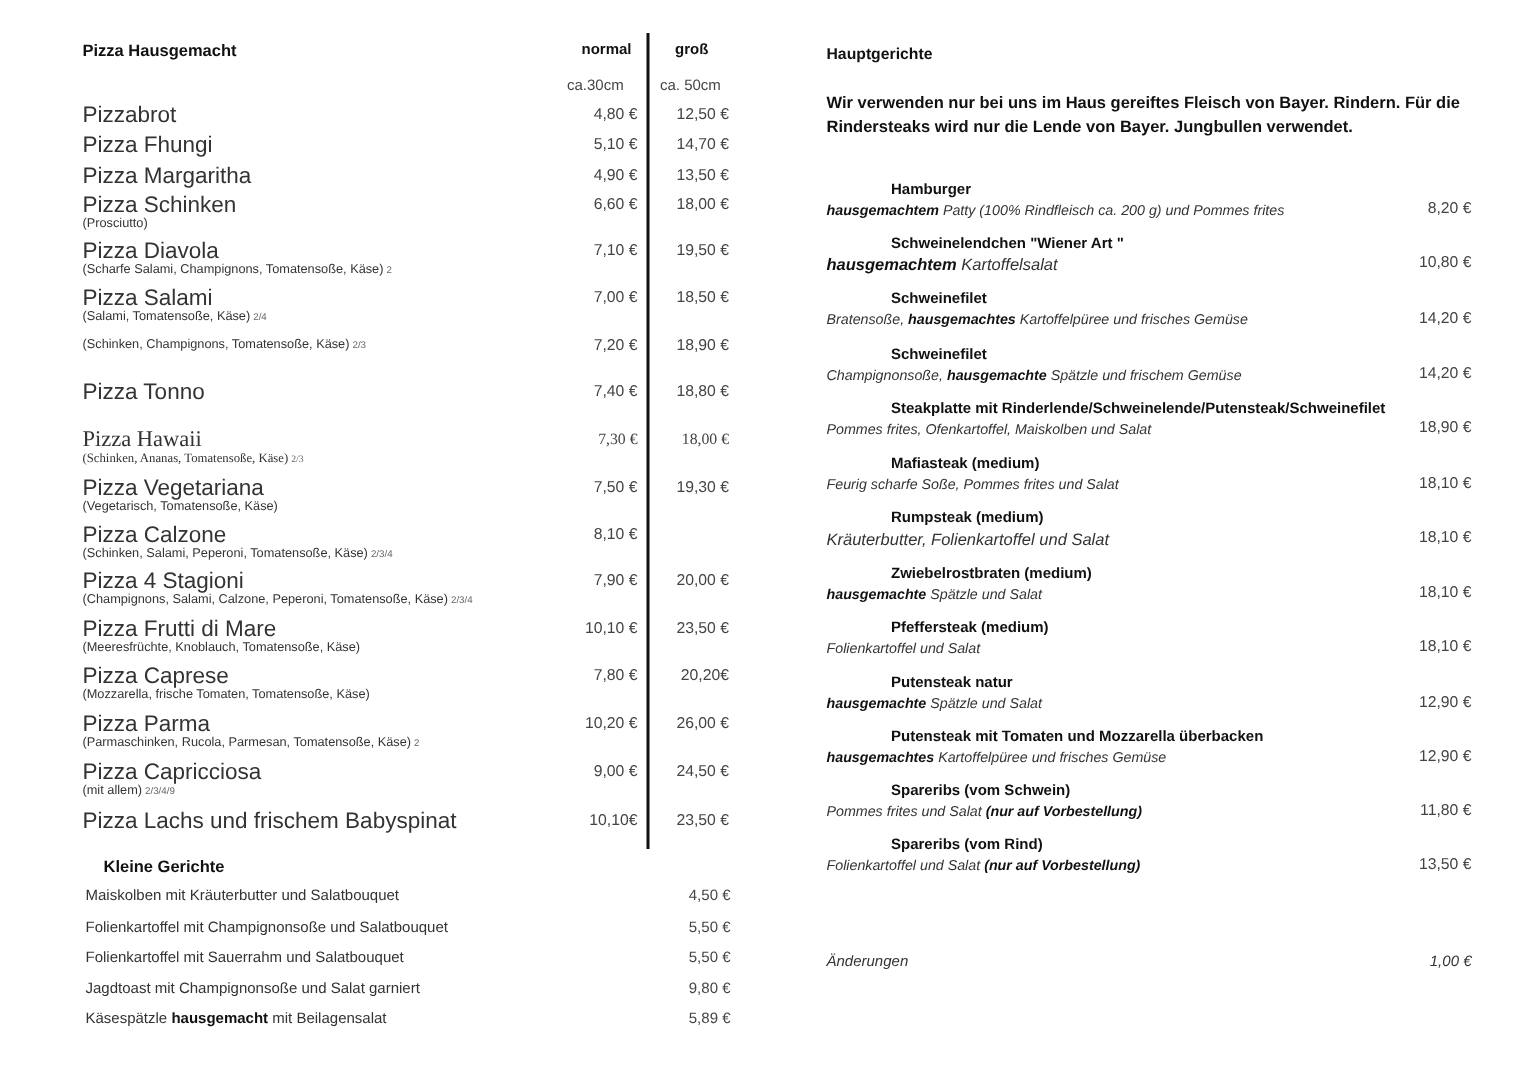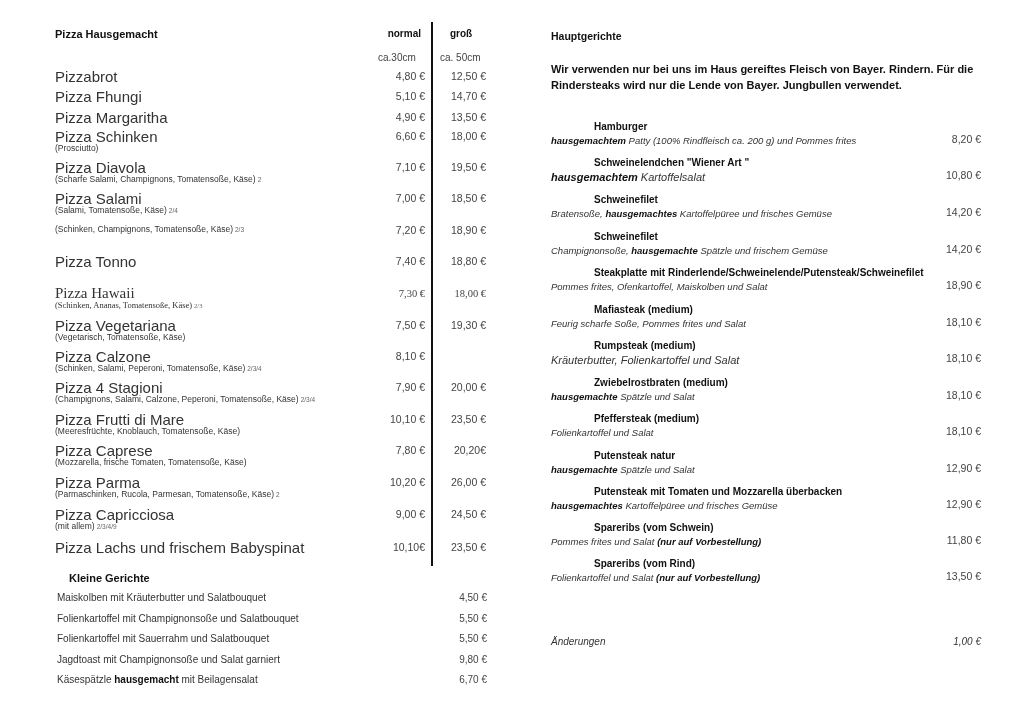--- a/index.html
+++ b/index.html
@@ -156,21 +156,21 @@
           <span class="price-g">23,50 €</span>
         </div>
       </div>
 
     <div class="kleine-title">Kleine Gerichte</div>
     <div class="kleine-list" id="kleine-list">
         <div class="kleine-item"><span><span>Maiskolben mit Kräuterbutter und Salatbouquet</span><b style="color:#111"></b><span></span></span><span class="kleine-price">4,50 €</span></div>
         <div class="kleine-item"><span><span>Folienkartoffel mit Champignonsoße und Salatbouquet</span><b style="color:#111"></b><span></span></span><span class="kleine-price">5,50 €</span></div>
         <div class="kleine-item"><span><span>Folienkartoffel mit Sauerrahm und Salatbouquet</span><b style="color:#111"></b><span></span></span><span class="kleine-price">5,50 €</span></div>
         <div class="kleine-item"><span><span>Jagdtoast mit Champignonsoße und Salat garniert</span><b style="color:#111"></b><span></span></span><span class="kleine-price">9,80 €</span></div>
-        <div class="kleine-item"><span><span>Käsespätzle </span><b style="color:#111">hausgemacht</b><span> mit Beilagensalat</span></span><span class="kleine-price">6,70 €</span></div>
+        <div class="kleine-item"><span><span>Käsespätzle </span><b style="color:#111">hausgemacht</b><span> mit Beilagensalat</span></span><span class="kleine-price">5,89 €</span></div>
       </div>
   </div>
 
   <div class="right">
     <div class="haupt-title">Hauptgerichte</div>
     <div class="intro">Wir verwenden nur bei uns im Haus gereiftes Fleisch von Bayer. Rindern. Für die Rindersteaks wird nur die Lende von Bayer. Jungbullen verwendet.</div>
     <div class="main-list" id="main-list">
         <div class="main-item" style="position: absolute; top: 0px;">
           <span class="main-name">Hamburger</span>
           <span class="main-desc"><span></span><b>hausgemachtem</b><span> Patty (100% Rindfleisch ca. 200 g) und Pommes frites</span><b></b></span>

